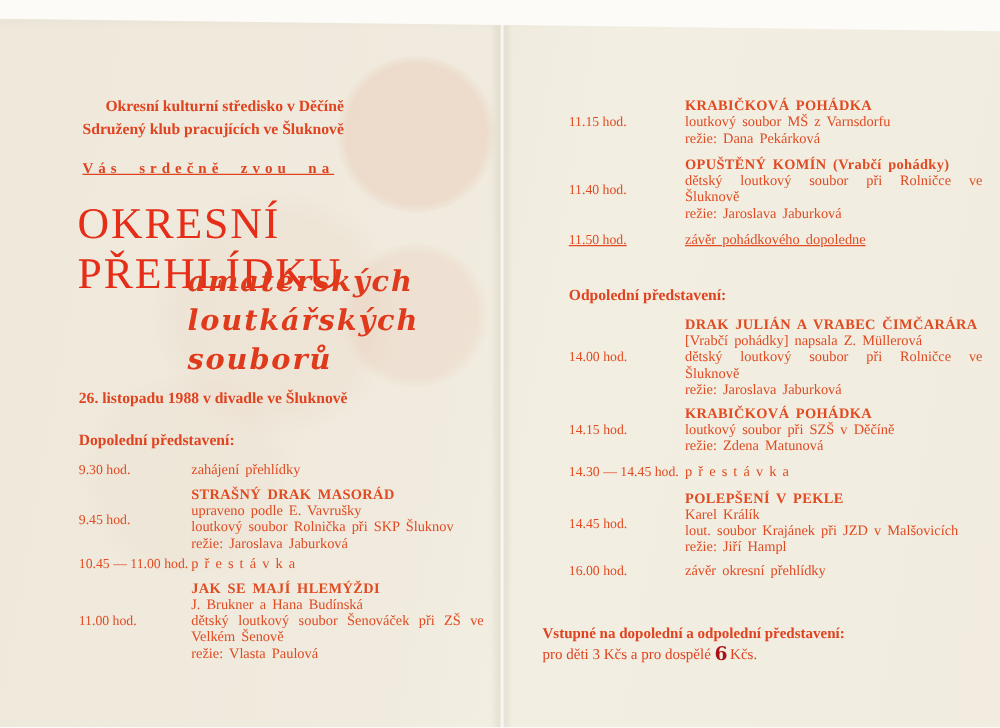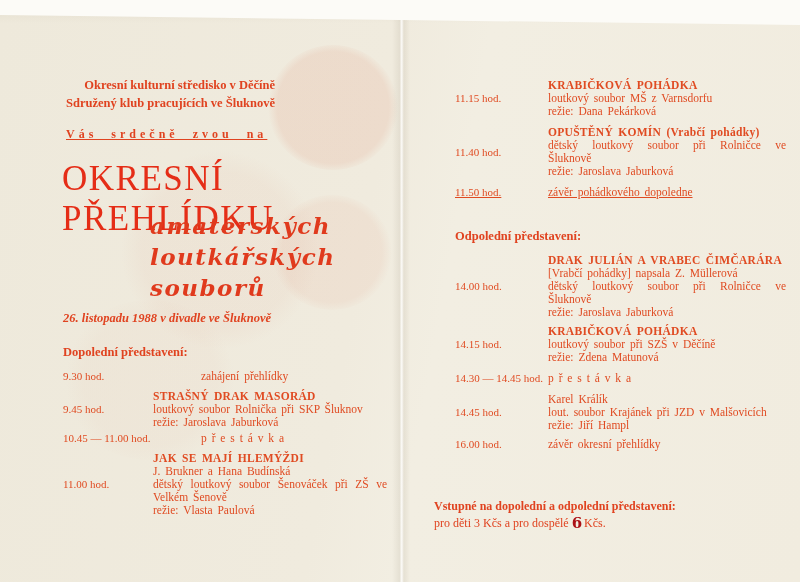--- a/index.html
+++ b/index.html
@@ -32,34 +32,34 @@
   }
   .page{position:absolute;top:0;height:100%;}
   .page-left{left:0;width:400px;}
   .page-right{left:400px;width:400px;}
   .org{position:absolute;left:66px;top:76px;font-weight:700;font-size:12.5px;line-height:18px;color:#e04320;text-align:right;}
   .invite{position:absolute;left:66px;top:127px;font-weight:700;font-size:12px;letter-spacing:4px;word-spacing:7px;color:#e04320;text-decoration:underline;}
   .main-title{position:absolute;left:62px;top:159px;font-size:35px;letter-spacing:1.5px;color:#e52d17;font-family:"Liberation Serif",serif;}
   .subtitle{position:absolute;left:150px;top:210px;width:205px;
     font-family:"DejaVu Serif",serif;font-style:italic;font-weight:700;
     font-size:23px;line-height:31px;letter-spacing:1.5px;color:#e03a1d;}
-  .date-line{position:absolute;left:63px;top:311px;font-weight:700;font-size:12.5px;color:#e04320;font-style:italic;}
+  .date-line{position:absolute;left:63px;top:311px;font-weight:700;font-size:12.5px;color:#e04320;}
   .sec-head{font-weight:700;font-size:12.5px;color:#e04320;}
   .sec-head.left{position:absolute;left:63px;top:345px;}
 
   .sched{position:absolute;font-size:11.5px;color:#e04b22;}
   .sched-left{left:63px;top:370px;width:335px;}
   .row{display:flex;align-items:center;}
   .time{flex:0 0 90px;white-space:nowrap;font-size:11px;line-height:13px;}
   .pr .time{flex-basis:93px;}
   .desc{width:238px;text-align:justify;word-spacing:2px;line-height:13px;}
   .sched-left .desc{width:234px;}
   .dline{display:block;}
   .t{font-weight:700;letter-spacing:.3px;}
-  .mb8{margin-bottom:8px;} .mb7{margin-bottom:7px;gap:48px;} .mb6{margin-bottom:6px;} .mb3{margin-bottom:3px;} .mb0{margin-bottom:0;text-decoration:underline;}
+  .mb8{margin-bottom:8px;} .mb7{margin-bottom:7px;} .mb6{margin-bottom:6px;} .mb3{margin-bottom:3px;} .mb0{margin-bottom:0;text-decoration:underline;}
   .sec-head.right{margin:30px 0 10px 0;}
   .rcol{position:absolute;left:55px;top:79px;width:338px;font-size:11.5px;color:#e04b22;}
 
   .footer{position:absolute;left:34px;top:499px;width:330px;font-size:12px;line-height:15.5px;color:#e04320;}
   .footer .f1{font-weight:700;display:block;}
   .hand-six{
     display:inline-block;font-family:"DejaVu Serif",serif;font-weight:700;
     font-size:15px;color:#ab1016;margin:0 2px 0 3px;transform:translateY(1px);
   }
 </style>
@@ -93,20 +93,21 @@
         <div class="row mb7">
           <span class="time">9.30 hod.</span>
           <span class="desc">
             <span class="dline">zahájení přehlídky</span>
           </span>
         </div>
         <div class="row mb3">
           <span class="time">9.45 hod.</span>
           <span class="desc">
             <span class="dline t">STRAŠNÝ DRAK MASORÁD</span>
+            <span class="dline">upraveno podle E. Vavrušky</span>
             <span class="dline">loutkový soubor Rolnička při SKP Šluknov</span>
             <span class="dline">režie: Jaroslava Jaburková</span>
           </span>
         </div>
         <div class="row mb7">
           <span class="time">10.45 — 11.00 hod.</span>
           <span class="desc">
             <span class="dline">p ř e s t á v k a</span>
           </span>
         </div>
@@ -168,20 +169,21 @@
         </div>
         <div class="row mb8">
           <span class="time">14.30 — 14.45 hod.</span>
           <span class="desc">
             <span class="dline">p ř e s t á v k a</span>
           </span>
         </div>
         <div class="row mb6">
           <span class="time">14.45 hod.</span>
           <span class="desc">
+            <span class="dline t">POLEPŠENÍ V PEKLE</span>
             <span class="dline">Karel Králík</span>
             <span class="dline">lout. soubor Krajánek při JZD v Malšovicích</span>
             <span class="dline">režie: Jiří Hampl</span>
           </span>
         </div>
         <div class="row">
           <span class="time">16.00 hod.</span>
           <span class="desc">
             <span class="dline">závěr okresní přehlídky</span>
           </span>

